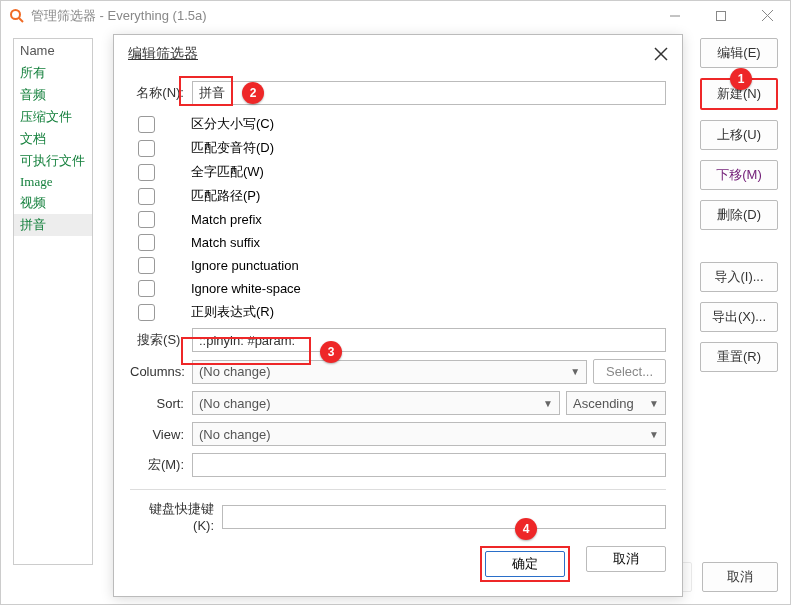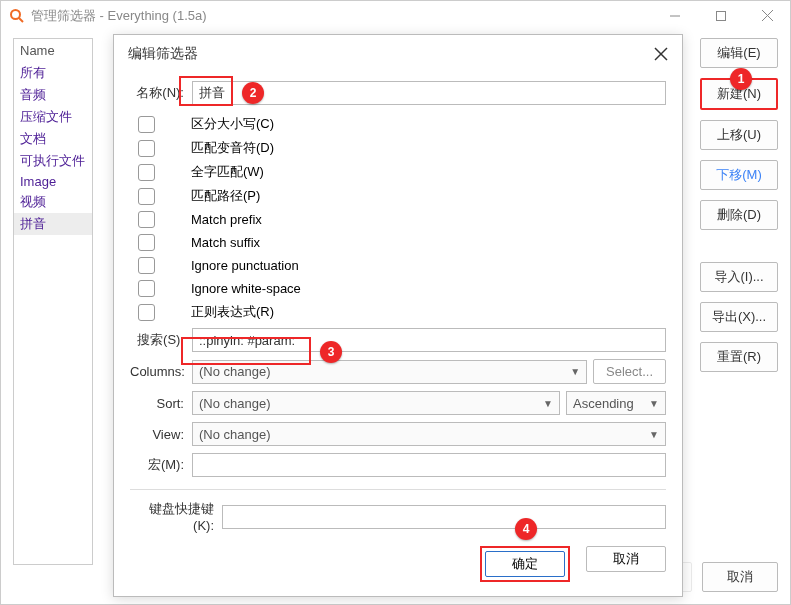--- a/index.html
+++ b/index.html
@@ -8,35 +8,35 @@
 .titlebar { height: 30px; display: flex; align-items: center; padding: 0 0 0 8px; color: #888; border: 1px solid #ccc; border-bottom: none; }
 .titlebar .app-icon { width: 16px; height: 16px; margin-right: 6px; display: inline-flex; align-items: center; justify-content: center; }
 .titlebar .title { flex: 1; color: #888; }
 .titlebar .win-btn { width: 46px; height: 30px; display: flex; align-items: center; justify-content: center; color: #888; }
 .titlebar .win-btn svg { stroke: #888; }
 
 .main-window { border: 1px solid #ccc; border-top: none; height: 575px; position: relative; }
 
 .sidebar { position: absolute; left: 12px; top: 8px; width: 80px; height: 527px; border: 1px solid #ccc; background: #fff; }
 .sidebar .header { padding: 4px 6px; color: #555; }
-.sidebar .item { padding: 2px 6px; color: #4c1d95; cursor: default; }
+.sidebar .item { padding: 2px 6px; color: #15803d; cursor: default; font-family: Liberation Serif, serif; }
 .sidebar .item.selected { background: #ededed; }
 
 .right-buttons { position: absolute; right: 12px; top: 8px; width: 78px; display: flex; flex-direction: column; gap: 10px; }
 .right-buttons .spacer { height: 12px; }
 .btn { border: 1px solid #bbb; background: #fdfdfd; padding: 5px 0; text-align: center; border-radius: 2px; cursor: default; color: #333; }
-.btn.disabled { color: #3b82f6; }
+.btn.disabled { color: #701a75; }
 .btn.highlighted { border: 2px solid #ee2728; }
 
 .bottom-buttons { position: absolute; right: 12px; bottom: 12px; display: flex; gap: 10px; }
 .bottom-buttons .btn { width: 76px; }
 
 .dialog { position: absolute; left: 112px; top: 4px; width: 570px; height: 563px; background: #fff; border: 1px solid #bbb; box-shadow: 0 2px 12px rgba(0,0,0,0.15); }
 .dialog-title { display: flex; align-items: center; padding: 8px 10px 8px 14px; }
-.dialog-title .text { flex: 1; font-size: 14px; color: #333; }
+.dialog-title .text { flex: 1; font-size: 14px; color: #333; text-decoration: underline; }
 .dialog-title .close { width: 22px; height: 22px; display: flex; align-items: center; justify-content: center; cursor: default; }
 .dialog-body { padding: 8px 16px 0 16px; }
 
 .form-row { display: flex; align-items: center; margin-bottom: 7px; }
 .label { width: 62px; text-align: right; padding-right: 8px; color: #333; }
 .label.wide { width: 92px; }
 .input { flex: 1; height: 24px; border: 1px solid #bbb; padding: 0 6px; background: #fff; color: #333; display: flex; align-items: center; }
 
 .checks { margin-left: 8px; margin-bottom: 4px; }
 .check-row { display: flex; align-items: center; padding: 3px 0; gap: 30px; }

